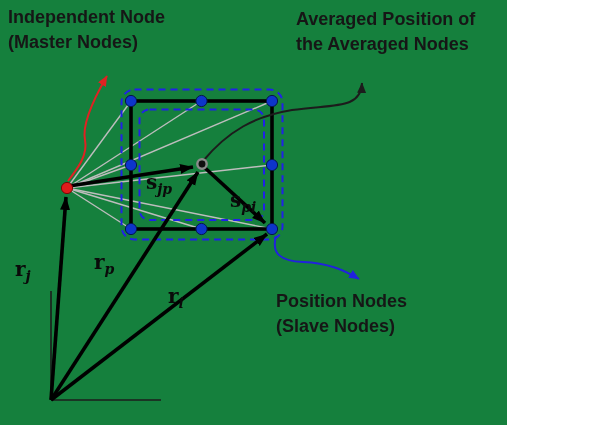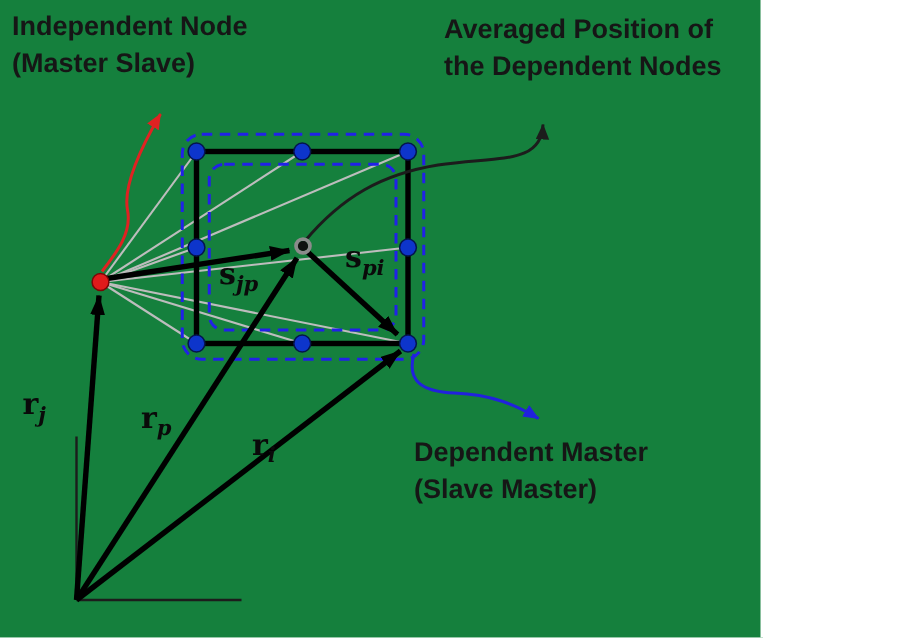--- a/index.html
+++ b/index.html
@@ -112,42 +112,42 @@
     <circle cx="67" cy="188" r="5.6" stroke="#7a0606" stroke-width="1" fill="#e01b1b"></circle>
 
     <g>
       <circle cx="202" cy="164" r="4.6" fill="none" stroke="#8b8b8b" stroke-width="2.6"></circle>
       <circle cx="202" cy="164" r="3.4" fill="#101010"></circle>
     </g>
   </svg>
 
   <div class="ann" style="left:8px;top:5px;">
     <div>Independent Node</div>
-    <div>(Master Slave)</div>
+    <div>(Master Nodes)</div>
   </div>
 
   <div class="ann" style="left:259px;top:7px;margin-left:37px;">
     <div>Averaged Position of</div>
-    <div>the Dependent Nodes</div>
+    <div>the Averaged Nodes</div>
   </div>
 
   <div class="ann" style="left:276px;top:289px;">
-    <div>Dependent Master</div>
-    <div>(Slave Master)</div>
+    <div>Position Nodes</div>
+    <div>(Slave Nodes)</div>
   </div>
 
   <div class="veclabel" style="left:15px;top:257px;">
     <span>r</span><sub>j</sub>
   </div>
-  <div class="veclabel" style="left:94px;top:266px;">
+  <div class="veclabel" style="left:94px;top:250px;">
     <span>r</span><sub>p</sub>
   </div>
   <div class="veclabel" style="left:168px;top:284px;">
     <span>r</span><sub>i</sub>
   </div>
   <div class="veclabel" style="left:146px;top:170px;text-align:right;">
     <span>s</span><sub>jp</sub>
   </div>
-  <div class="veclabel" style="left:230px;top:159px;">
+  <div class="veclabel" style="left:230px;top:188px;">
     <span>s</span><sub>pi</sub>
   </div>
 
 </div>
 
 </body></html>

